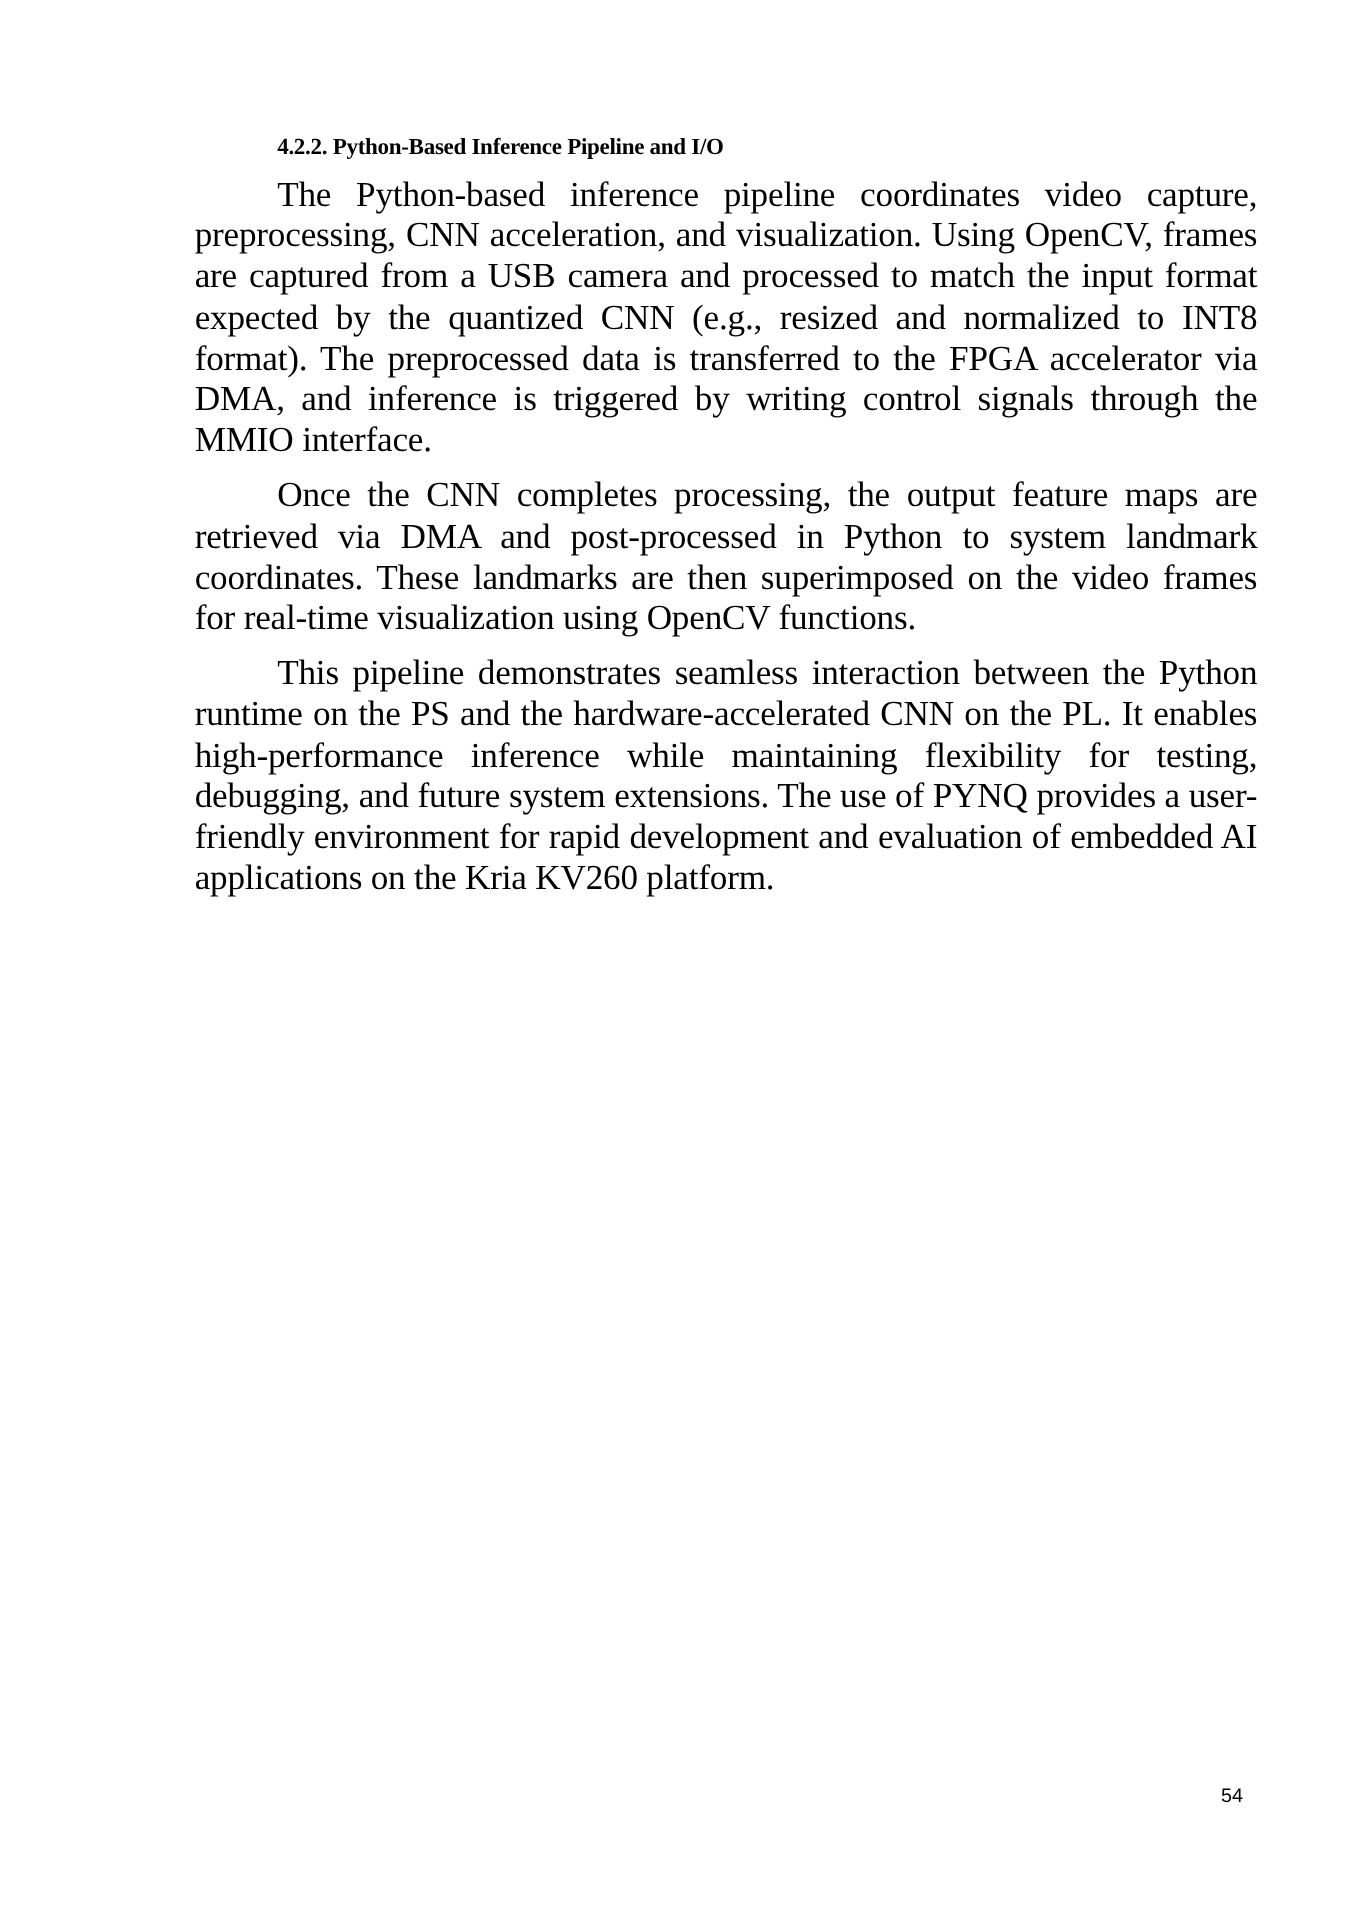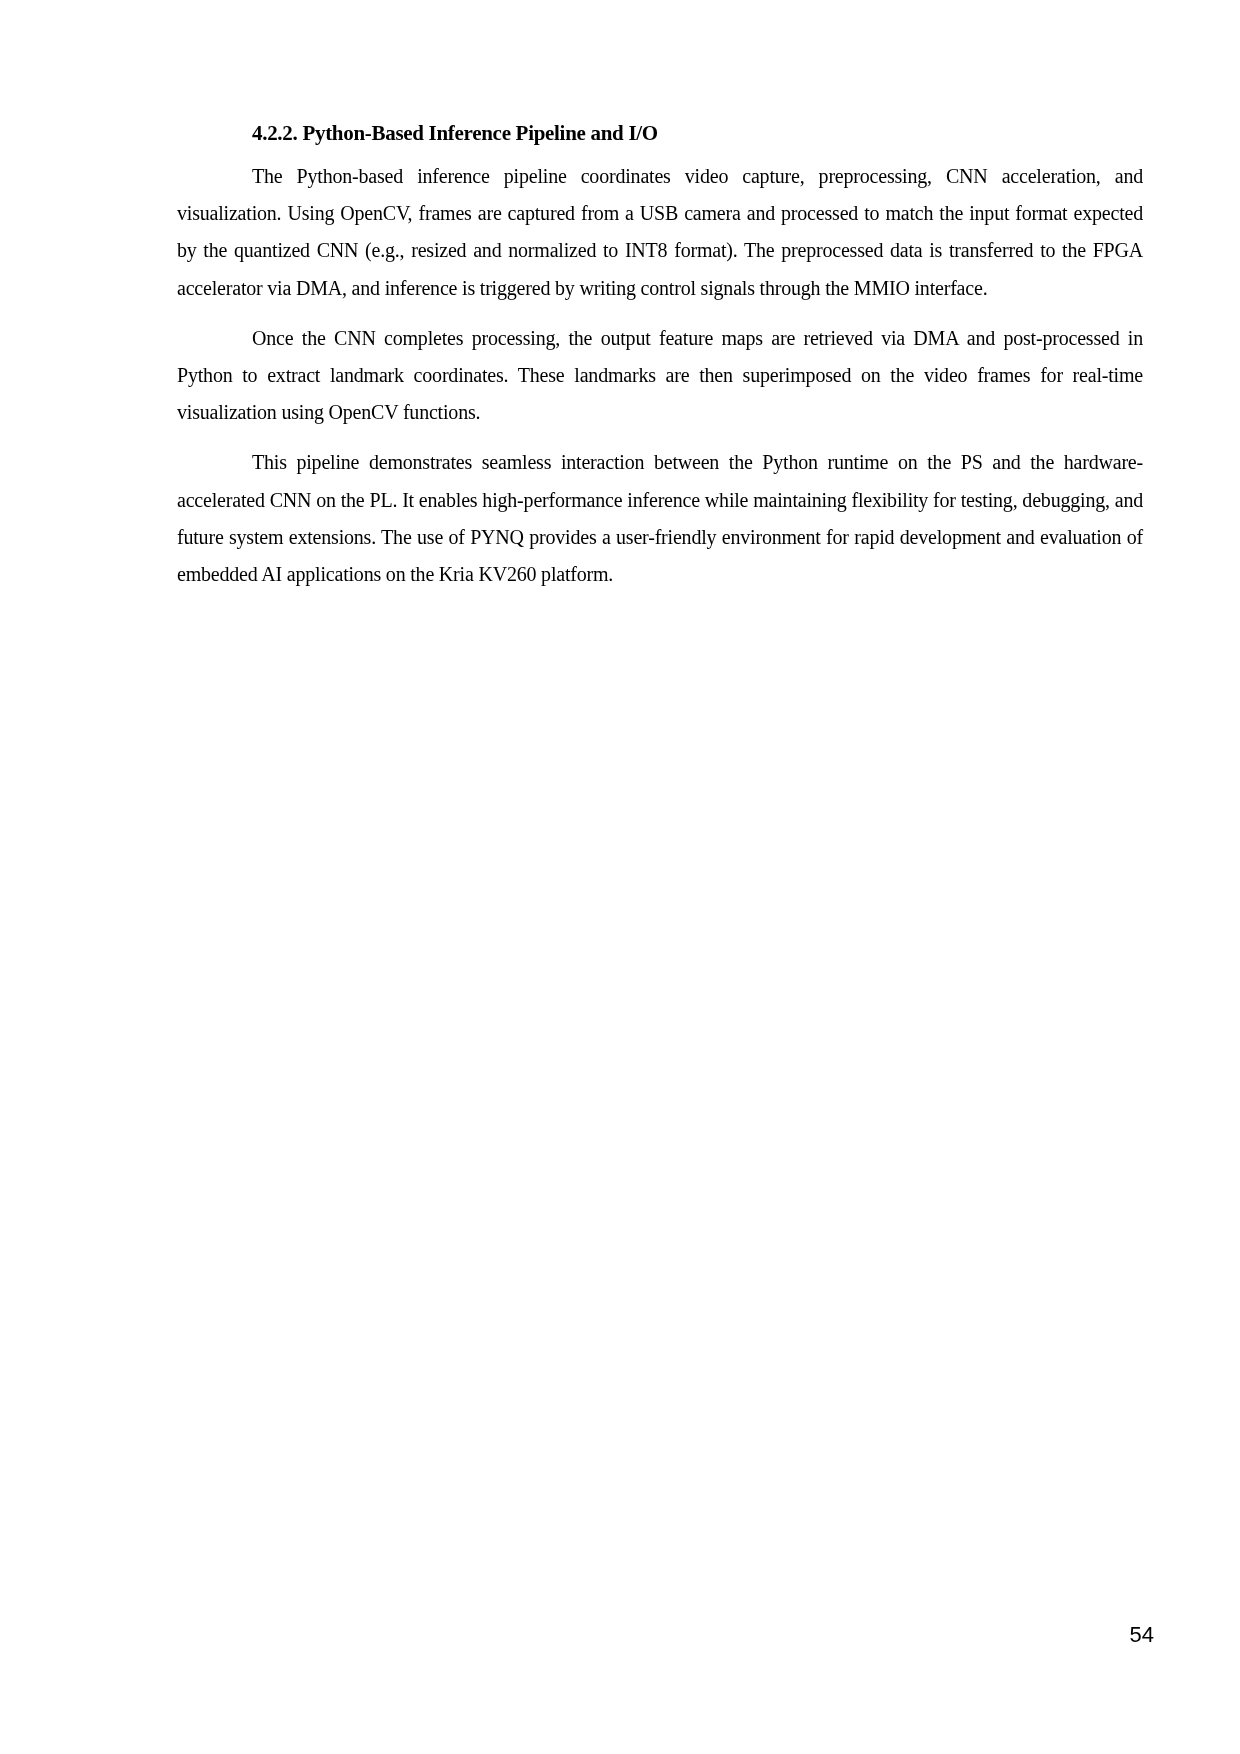--- a/index.html
+++ b/index.html
@@ -8,41 +8,40 @@
   .heading {
     font-family: "Liberation Serif", serif;
     font-weight: bold;
     font-size: 21px;
     line-height: 30px;
     margin: 0 0 10px 75px;
     letter-spacing: -0.3px;
   }
   .para {
     font-family: "Liberation Serif", serif;
-    font-size: 20px;
+    font-size: 32px;
     line-height: 37.2px;
     text-align: justify;
     text-indent: 75px;
     margin: 0 0 13px 0;
     letter-spacing: -0.2px;
   }
   .page-number {
     position: absolute;
     left: 1110px;
     top: 1622px;
     width: 44px;
-    text-align: right;
     font-family: "Liberation Sans", sans-serif;
-    font-size: 22px;
+    font-size: 18px;
     color: #000;
   }
 </style>
 </head>
 <body>
 
 <div class="page">
   <h2 class="heading">4.2.2. Python-Based Inference Pipeline and I/O</h2>
   <p class="para">The Python-based inference pipeline coordinates video capture, preprocessing, CNN acceleration, and visualization. Using OpenCV, frames are captured from a USB camera and processed to match the input format expected by the quantized CNN (e.g., resized and normalized to INT8 format). The preprocessed data is transferred to the FPGA accelerator via DMA, and inference is triggered by writing control signals through the MMIO interface.</p>
-  <p class="para">Once the CNN completes processing, the output feature maps are retrieved via DMA and post-processed in Python to extract landmark coordinates. These landmarks are then superimposed on the video frames for real-time visualization using OpenCV functions.</p>
+  <p class="para">Once the CNN completes processing, the output feature maps are retrieved via DMA and post-processed in Python to system landmark coordinates. These landmarks are then superimposed on the video frames for real-time visualization using OpenCV functions.</p>
   <p class="para">This pipeline demonstrates seamless interaction between the Python runtime on the PS and the hardware-accelerated CNN on the PL. It enables high-performance inference while maintaining flexibility for testing, debugging, and future system extensions. The use of PYNQ provides a user-friendly environment for rapid development and evaluation of embedded AI applications on the Kria KV260 platform.</p>
 </div>
 
 <div class="page-number">54</div>
 
 </body></html>

